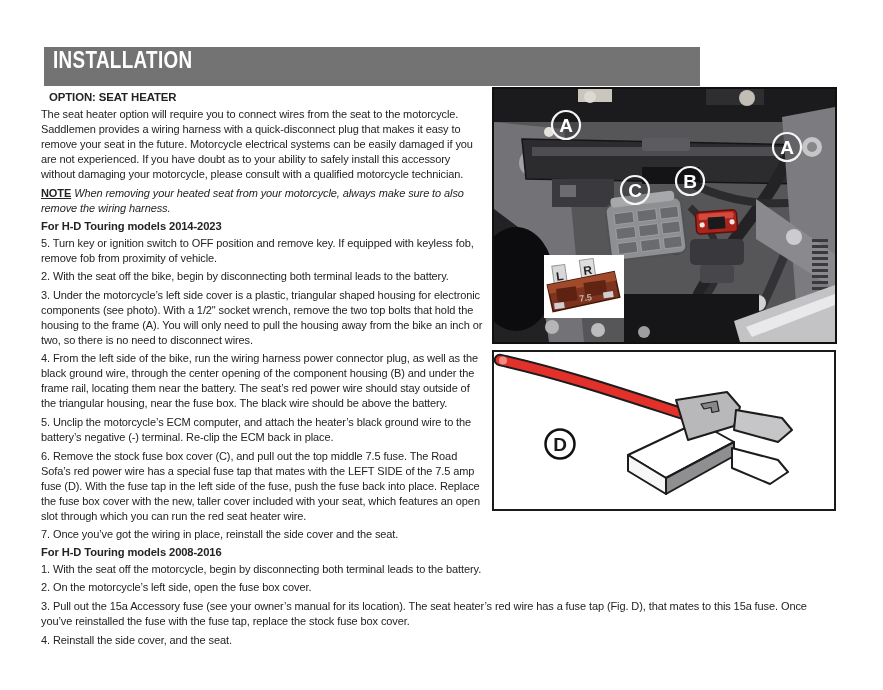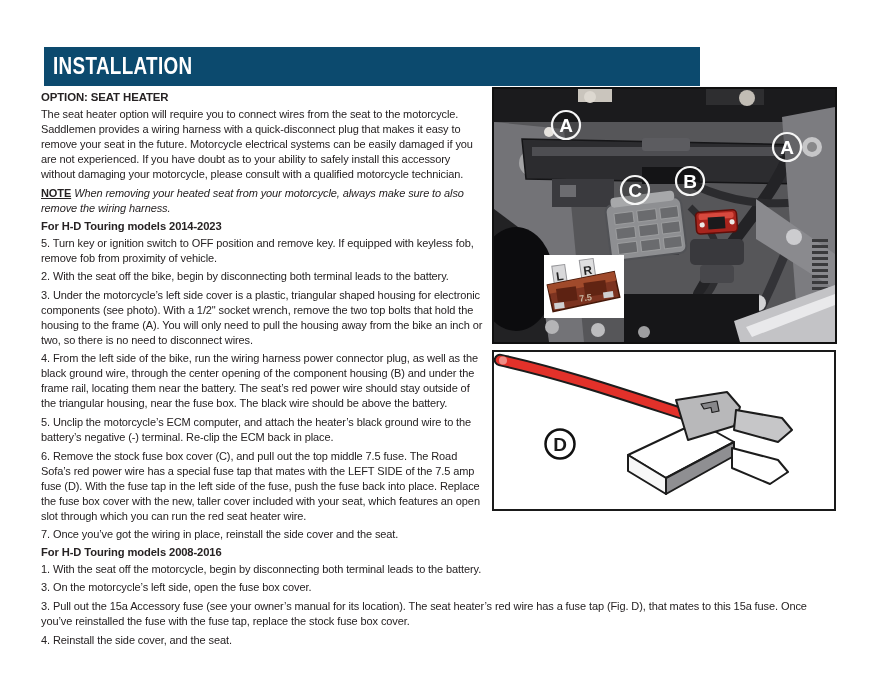--- a/index.html
+++ b/index.html
@@ -2,34 +2,34 @@
 <html><head>
 <meta charset="utf-8">
 <style>
   html,body{margin:0;padding:0;background:#ffffff;}
   .page{
     position:relative;width:883px;height:690px;background:#ffffff;
     font-family:"Liberation Sans",sans-serif;color:#262223;overflow:hidden;
   }
   .title-bar{
     position:absolute;left:44px;top:47px;width:656px;height:39px;
-    background:#0c4a6e;display:flex;align-items:center;
+    background:#737373;display:flex;align-items:flex-start;
   }
   .title-text{
     color:#ffffff;font-size:23px;font-weight:bold;letter-spacing:.4px;
     transform:scaleX(.82);transform-origin:0 50%;padding-left:11px;white-space:nowrap;
   }
   .content{position:absolute;left:41px;top:91px;width:796px;}
   .figures{float:right;width:345px;margin:-4px 0 9px 9px;}
   .figure-photo{width:341px;height:253px;border:2px solid #101010;overflow:hidden;}
   .figure-drawing{width:340px;height:157px;border:2px solid #1a1a1a;margin-top:6px;overflow:hidden;background:#fff;}
   .figure-photo svg,.figure-drawing svg{display:block;}
   .body-text{font-size:11px;line-height:15px;letter-spacing:-.1px;margin:0 0 3.6px 0;}
   .sub-heading{font-size:11.2px;line-height:13.4px;font-weight:bold;margin:2px 0 2.6px 0;letter-spacing:-.1px;}
-  .intro-heading{font-size:11.4px;line-height:13.4px;font-weight:bold;margin:0 0 3px 0;letter-spacing:-.1px;}
+  .intro-heading{font-size:11.4px;line-height:13.4px;font-weight:bold;margin:0 0 3px 8px;letter-spacing:-.1px;}
   .note-paragraph em{font-style:italic;text-align:right;}
   .note-paragraph b{font-style:normal;text-decoration:underline;}
   .photo-label{font-weight:bold;}
 </style>
 </head>
 <body>
 
 <div class="page">
 
   <div class="title-bar">
@@ -194,18 +194,18 @@
     <p class="body-text">5. Turn key or ignition switch to OFF position and remove key. If equipped with keyless fob, remove fob from proximity of vehicle.</p>
     <p class="body-text">2. With the seat off the bike, begin by disconnecting both terminal leads to the battery.</p>
     <p class="body-text">3. Under the motorcycle’s left side cover is a plastic, triangular shaped housing for electronic components (see photo). With a 1/2" socket wrench, remove the two top bolts that hold the housing to the frame (A). You will only need to pull the housing away from the bike an inch or two, so there is no need to disconnect wires.</p>
     <p class="body-text">4. From the left side of the bike, run the wiring harness power connector plug, as well as the black ground wire, through the center opening of the component housing (B) and under the frame rail, locating them near the battery. The seat’s red power wire should stay outside of the triangular housing, near the fuse box. The black wire should be above the battery.</p>
     <p class="body-text">5. Unclip the motorcycle’s ECM computer, and attach the heater’s black ground wire to the battery’s negative (-) terminal. Re-clip the ECM back in place.</p>
     <p class="body-text">6. Remove the stock fuse box cover (C), and pull out the top middle 7.5 fuse. The Road Sofa’s red power wire has a special fuse tap that mates with the LEFT SIDE of the 7.5 amp fuse (D). With the fuse tap in the left side of the fuse, push the fuse back into place. Replace the fuse box cover with the new, taller cover included with your seat, which features an open slot through which you can run the red seat heater wire.</p>
     <p class="body-text">7. Once you’ve got the wiring in place, reinstall the side cover and the seat.</p>
 
     <p class="sub-heading">For H-D Touring models 2008-2016</p>
     <p class="body-text">1. With the seat off the motorcycle, begin by disconnecting both terminal leads to the battery.</p>
-    <p class="body-text">3. On the motorcycle’s left side, open the fuse box cover.</p>
+    <p class="body-text">2. On the motorcycle’s left side, open the fuse box cover.</p>
     <p class="body-text">3. Pull out the 15a Accessory fuse (see your owner’s manual for its location). The seat heater’s red wire has a fuse tap (Fig. D), that mates to this 15a fuse. Once you’ve reinstalled the fuse with the fuse tap, replace the stock fuse box cover.</p>
     <p class="body-text">4. Reinstall the side cover, and the seat.</p>
 
   </div>
 </div>
 
 </body></html>

